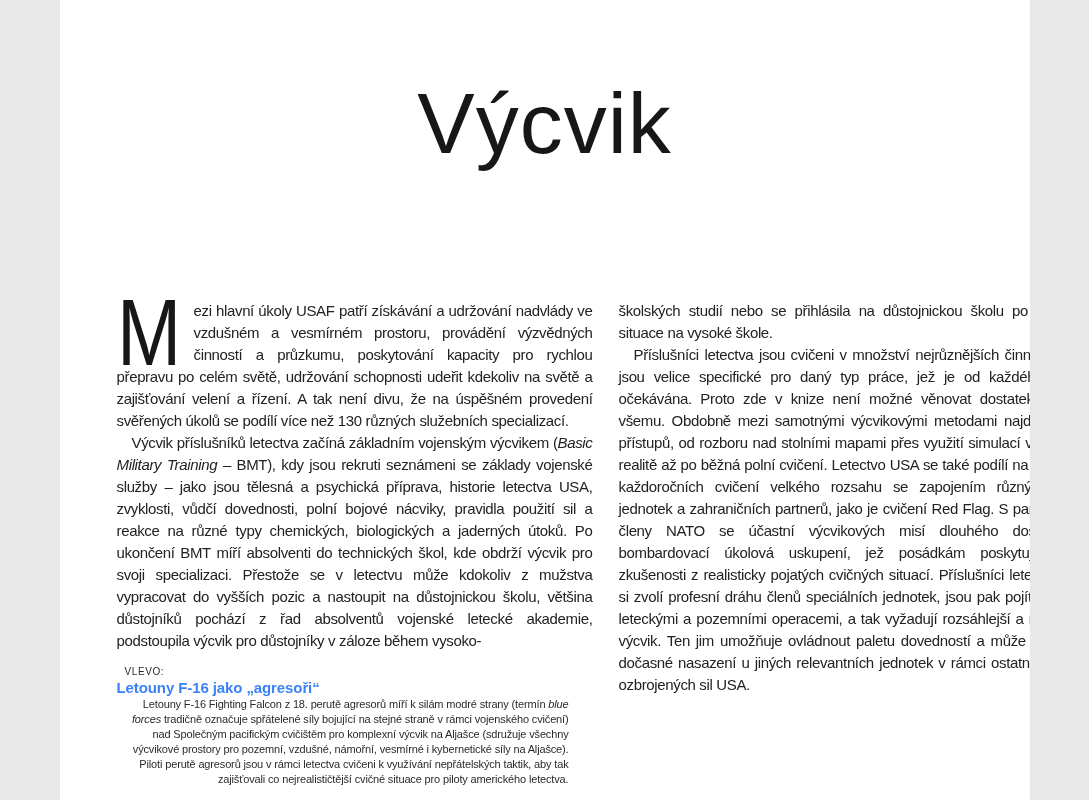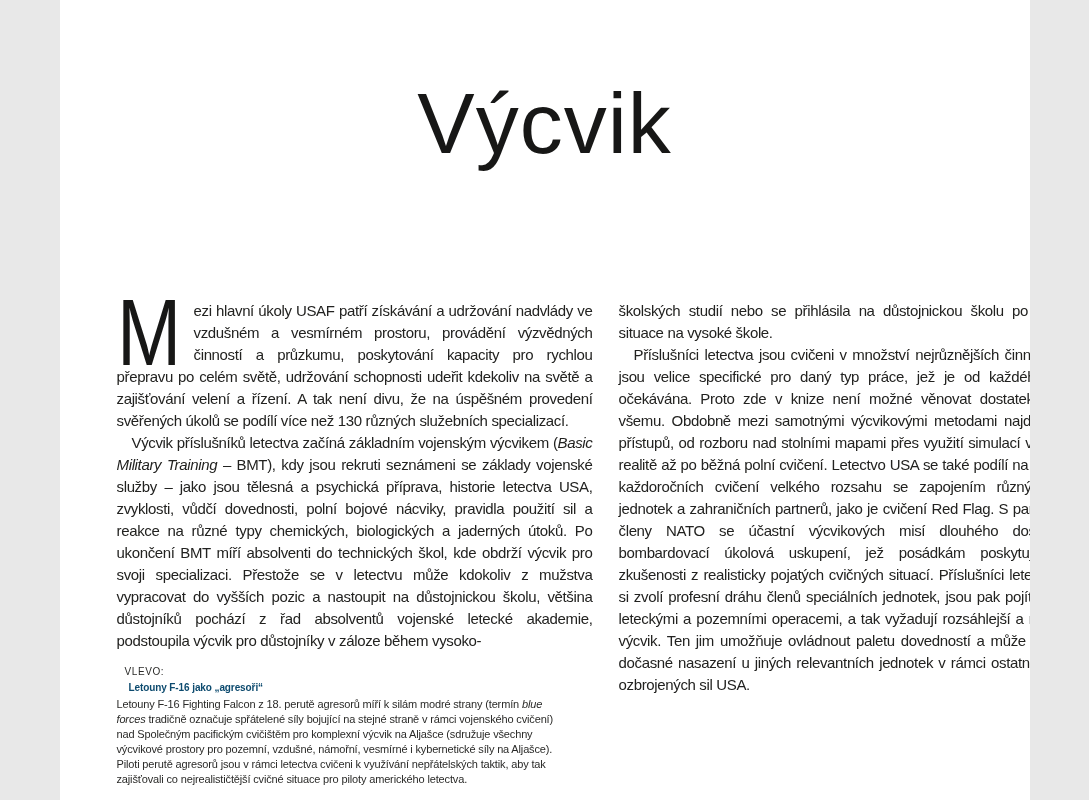--- a/index.html
+++ b/index.html
@@ -59,33 +59,33 @@
   }
   .caption { margin-top: 13px; width: 452px; }
   .caption-kicker {
     font-size: 10px;
     letter-spacing: 0.6px;
     line-height: 13px;
     color: #2a2a28;
     margin-left: 8px;
   }
   .caption-heading {
-    font-size: 10px;
+    font-size: 15px;
     font-weight: 700;
     line-height: 17px;
-    margin: 1px 0 1px 12px;
+    margin: 1px 0 1px 0;
     letter-spacing: -0.1px;
-    color: #0c4a6e;
+    color: #3b82f6;
   }
   .caption-body {
     margin: 0;
     font-size: 11px;
     line-height: 15px;
     letter-spacing: -0.15px;
-    text-align: left;
+    text-align: right;
     color: #2a2a28;
   }
   i { font-style: italic; }
 </style>
 </head>
 <body>
 
 <div class="page">
 
   <h1 class="chapter-title">Výcvik</h1>

